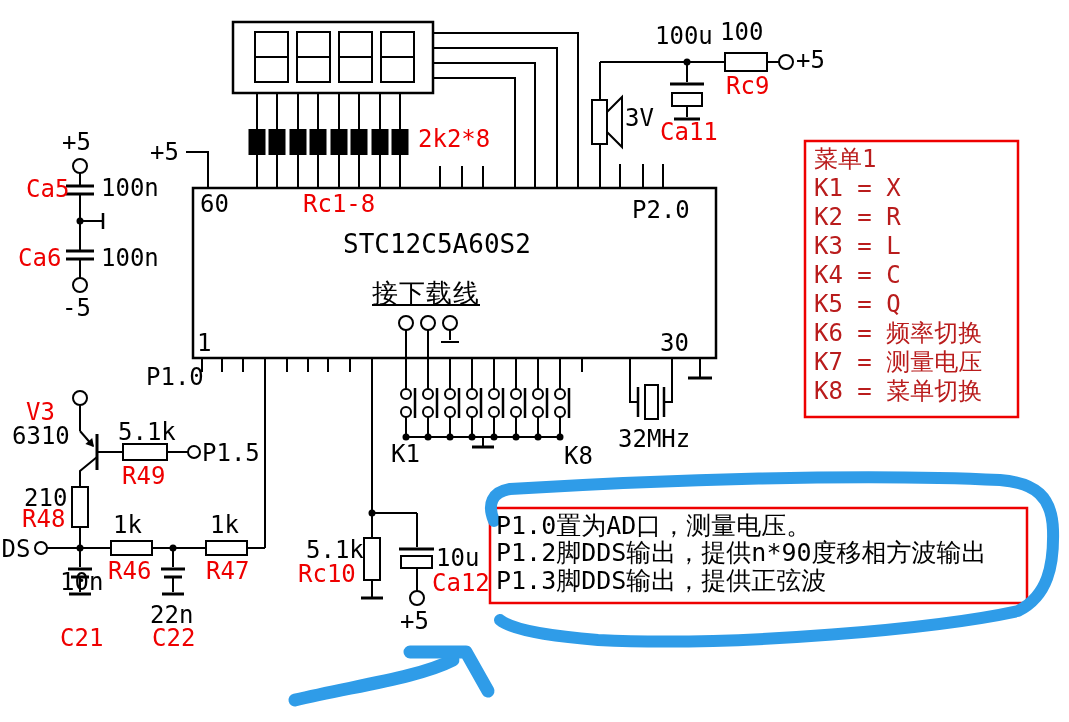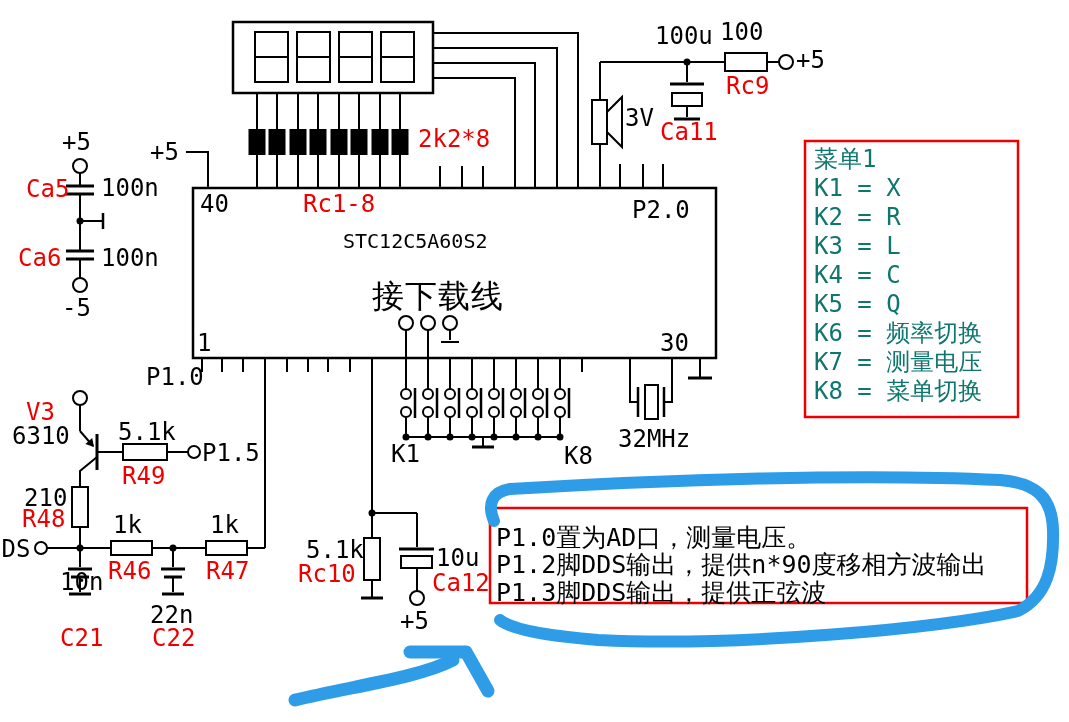--- a/index.html
+++ b/index.html
@@ -8,23 +8,23 @@
     background:#ffffff;
     font-family:"DejaVu Sans Mono","Liberation Mono",monospace;
   }
   #canvas{position:absolute;left:0;top:0;}
   .lb,.lr{
     position:absolute;line-height:1;font-size:24px;white-space:pre;
     font-family:"DejaVu Sans Mono","Liberation Mono",monospace;
   }
   .lb{color:#000000;}
   .lr{color:#ee0000;}
-  .cjk{font-size:32px;letter-spacing:1px;}
-  .menu-line{position:absolute;left:814px;font-size:24px;color:#0f766e;white-space:pre;line-height:1;}
-  .info-line{position:absolute;left:496px;font-size:25px;color:#000;white-space:pre;line-height:1;margin-top:12px;}
+  .cjk{font-size:26px;letter-spacing:1px;text-decoration:underline;}
+  .menu-line{position:absolute;left:814px;font-size:24px;color:#b91c1c;white-space:pre;line-height:1;}
+  .info-line{position:absolute;left:496px;font-size:25px;color:#000;white-space:pre;line-height:1;}
 </style>
 </head>
 <body>
 
 <svg id="canvas" width="1069" height="722" viewBox="0 0 1069 722">
 
   <g stroke="#000" fill="none" stroke-width="2">
     <circle cx="80" cy="166" r="7"></circle>
     <line x1="80" y1="173" x2="80" y2="185"></line>
     <line x1="66" y1="186" x2="94" y2="186" stroke-width="3"></line>
@@ -287,23 +287,23 @@
 </svg>
 
 <span class="lb" style="left:62px;top:130px">+5</span>
 <span class="lr" style="left:26px;top:177px">Ca5</span>
 <span class="lb" style="left:101px;top:176px">100n</span>
 <span class="lr" style="left:18px;top:246px">Ca6</span>
 <span class="lb" style="left:101px;top:246px">100n</span>
 <span class="lb" style="left:62px;top:296px">-5</span>
 <span class="lb" style="left:150px;top:140px">+5</span>
 
-<span class="lb" style="left:200px;top:192px">40</span>
+<span class="lb" style="left:200px;top:192px">60</span>
 <span class="lr" style="left:303px;top:192px">Rc1-8</span>
-<span class="lb" style="left:343px;top:231px;font-size:20px">STC12C5A60S2</span>
+<span class="lb" style="left:343px;top:231px;font-size:26px">STC12C5A60S2</span>
 <span class="lb cjk" style="left:372px;top:280px">接下载线</span>
 <span class="lb" style="left:197px;top:331px">1</span>
 <span class="lb" style="left:660px;top:331px">30</span>
 <span class="lb" style="left:632px;top:198px">P2.0</span>
 <span class="lb" style="left:146px;top:365px">P1.0</span>
 <span class="lr" style="left:418px;top:127px">2k2*8</span>
 
 <span class="lb" style="left:655px;top:24px">100u</span>
 <span class="lb" style="left:720px;top:20px">100</span>
 <span class="lr" style="left:726px;top:74px">Rc9</span>

